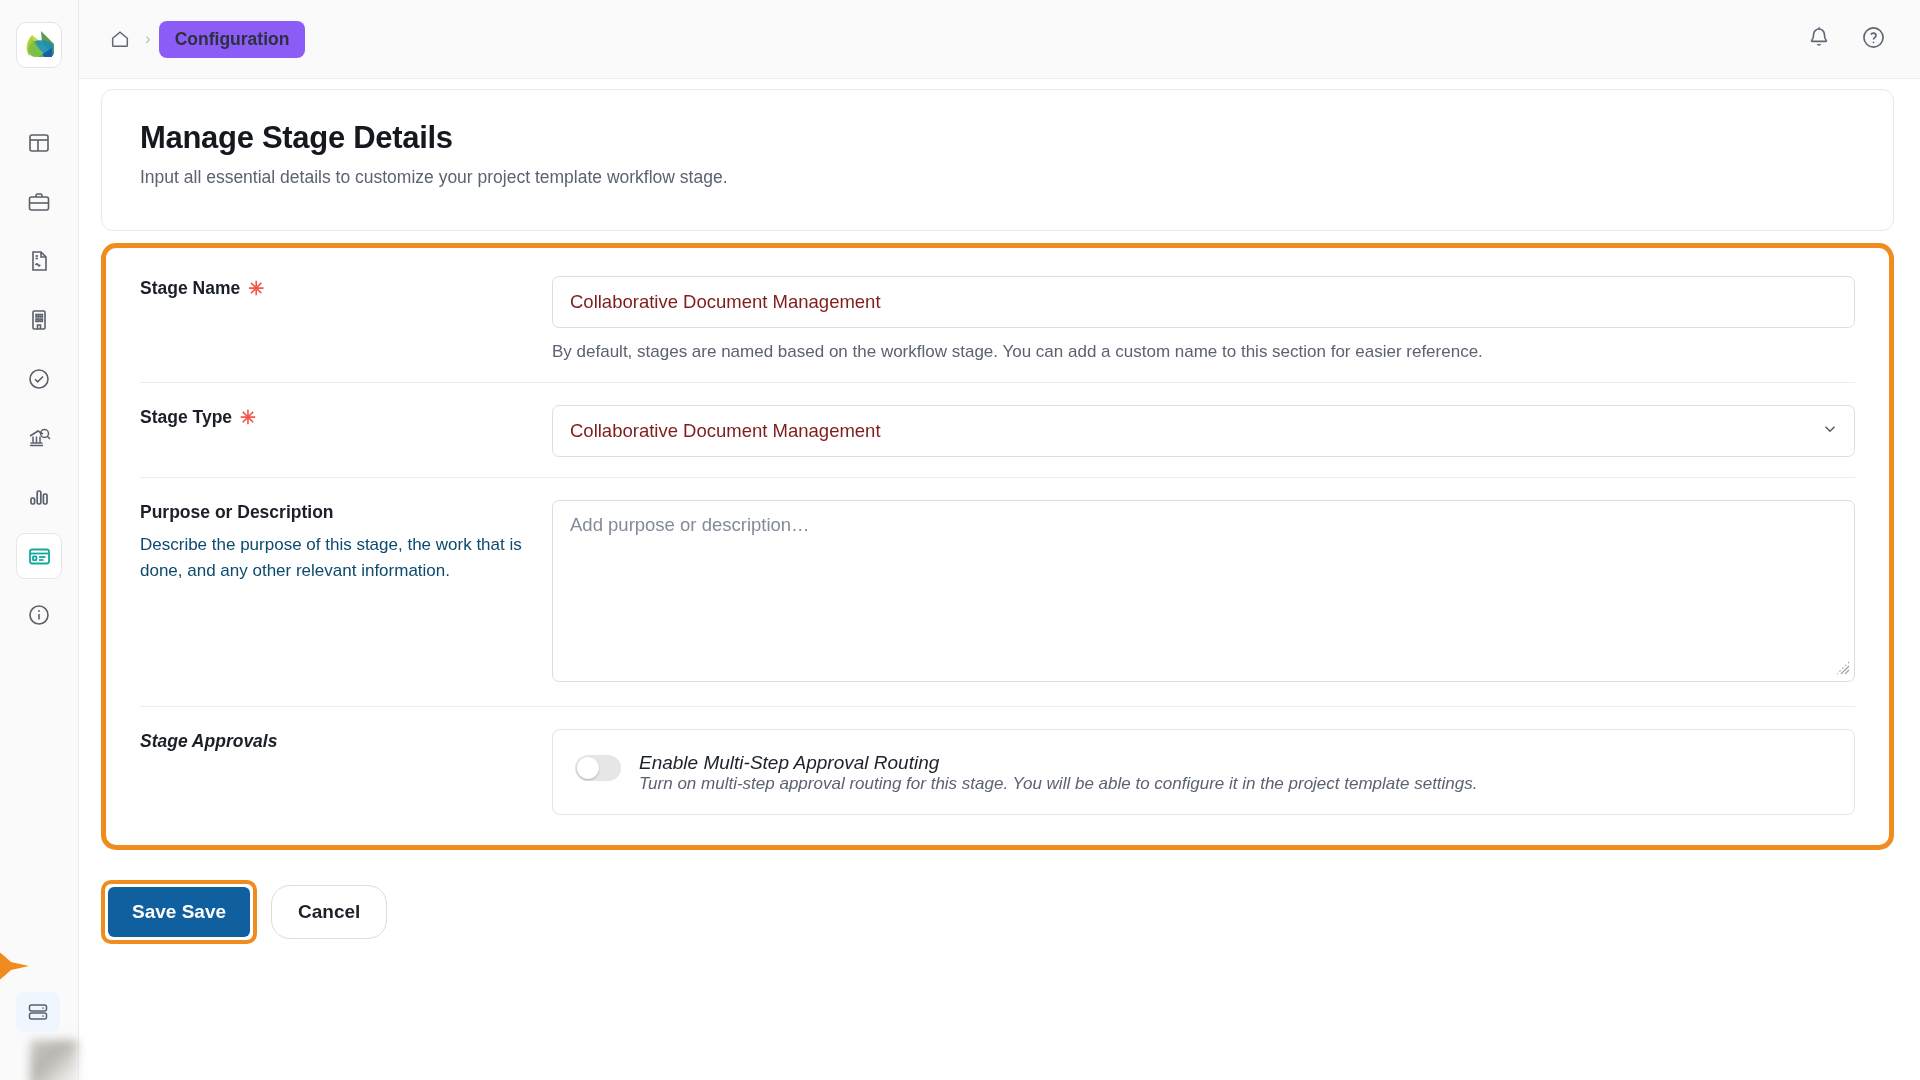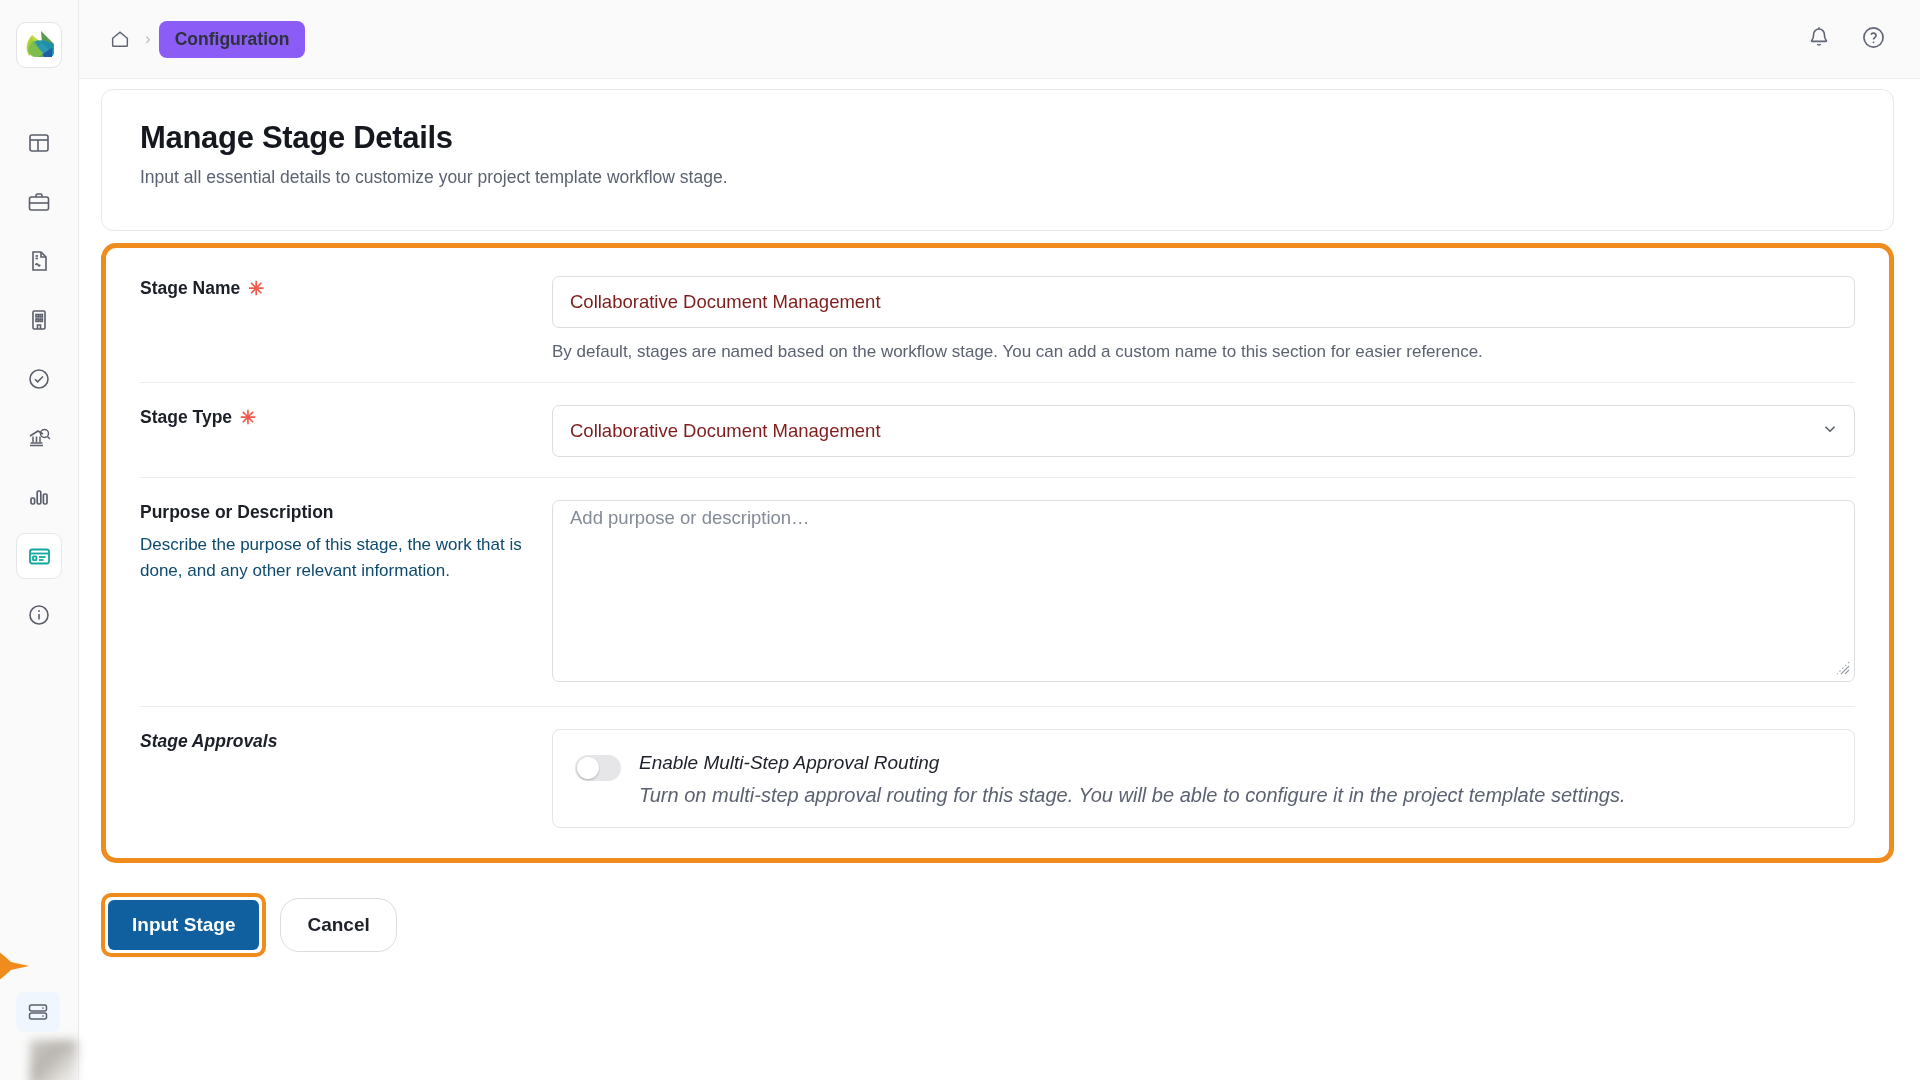--- a/index.html
+++ b/index.html
@@ -85,37 +85,37 @@
     background:#fff; font-family:"Liberation Sans", sans-serif;
     font-size:18.5px; color:#7f1d1d; padding: 0 17px; outline:none;
   }
   .select-wrap { position:relative; }
   .select-chevron { position:absolute; right:16px; top:50%; transform:translateY(-50%); color:#555a66; pointer-events:none; }
   .help-text { font-size:17px; color:#5b6271; margin-top:14px; }
 
   .textarea {
     width:100%; height:182px; border:1px solid #dededf; border-radius:7px;
     background:#fff; font-family:"Liberation Sans", sans-serif;
-    font-size:18.5px; color:#1d212a; padding: 6px 17px; outline:none; resize:none;
+    font-size:18.5px; color:#1d212a; padding: 13px 17px; outline:none; resize:none;
   }
   .textarea::placeholder { color:#838a98; }
   .ta-wrap { position:relative; }
   .ta-resize { position:absolute; right:5px; bottom:7px; pointer-events:none; }
 
   .approval-box {
     border:1px solid #e4e4e8; border-radius:8px; padding: 22px 22px 20px 22px;
     display:flex; gap:18px; align-items:flex-start;
   }
   .toggle {
     width:46px; height:26px; border-radius:14px; background:#e6e6e8;
     flex:0 0 46px; position:relative; margin-top:3px;
   }
   .toggle .knob { position:absolute; left:2px; top:2px; width:22px; height:22px; border-radius:50%; background:#fff; box-shadow:0 1px 2px rgba(0,0,0,.25); }
   .toggle-title { font-size:19px; color:#1d212a; }
-  .toggle-desc { font-size:20px; color:#5b6271; margin-top:10px; }
+  .toggle-desc { font-size:17px; color:#5b6271; }
 
   
   .footer { display:flex; align-items:center; gap:14px; padding: 30px 0 0 0; position:relative; }
   .btn-save-ring { border: 4px solid #f08c1e; border-radius: 10px; padding: 3px; display:inline-block; }
   .btn-save {
     background:#10609f; color:#fff; border:none; border-radius:6px;
     font-size:19px; font-weight:700; padding: 14px 24px;
     font-family:"Liberation Sans", sans-serif; cursor:pointer;
   }
   .btn-cancel {
@@ -344,21 +344,21 @@
                 <div class="toggle-desc">Turn on multi-step approval routing for this stage. You will be able to configure it in the project template settings.</div>
               </div>
             </div>
           </div>
         </div>
 
       </section>
 
       <div class="footer">
         <span class="btn-save-ring">
-          <button class="btn-save">Input Stage</button>
+          <button class="btn-save">Save Save</button>
         </span>
         <button class="btn-cancel">Cancel</button>
       </div>
 
     </div>
   </div>
 
   <div class="callout">
     <svg width="116" height="72" viewBox="0 0 116 72">
       <path d="M40 2 C17 2 2 16 2 36 C2 56 17 70 40 70 C58 70 76 58 96 40 L114 36 L96 32 C76 14 58 2 40 2 Z" fill="#f08c1e"></path>

